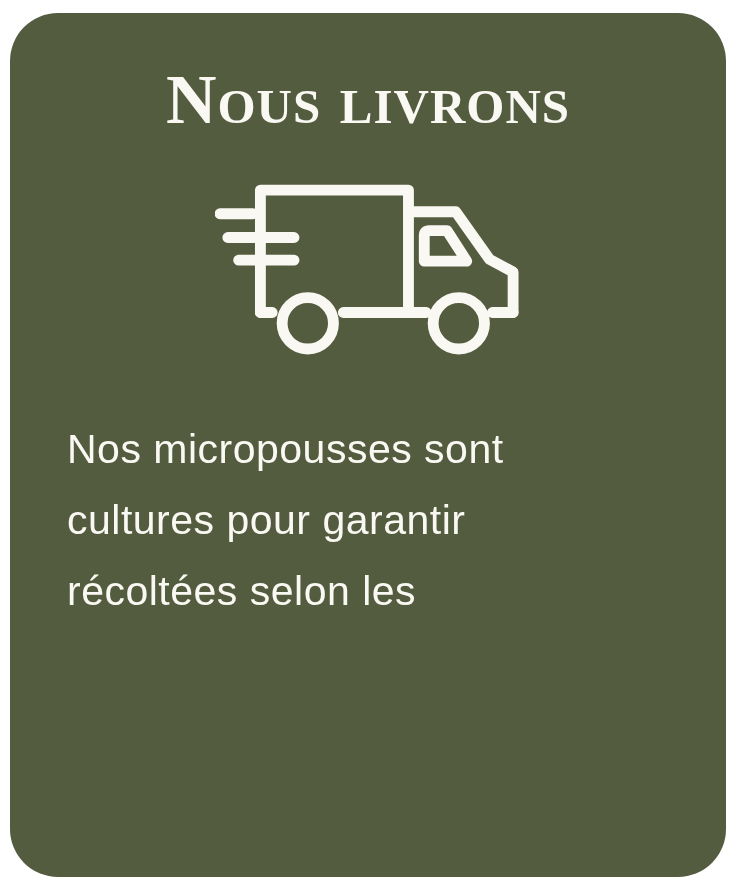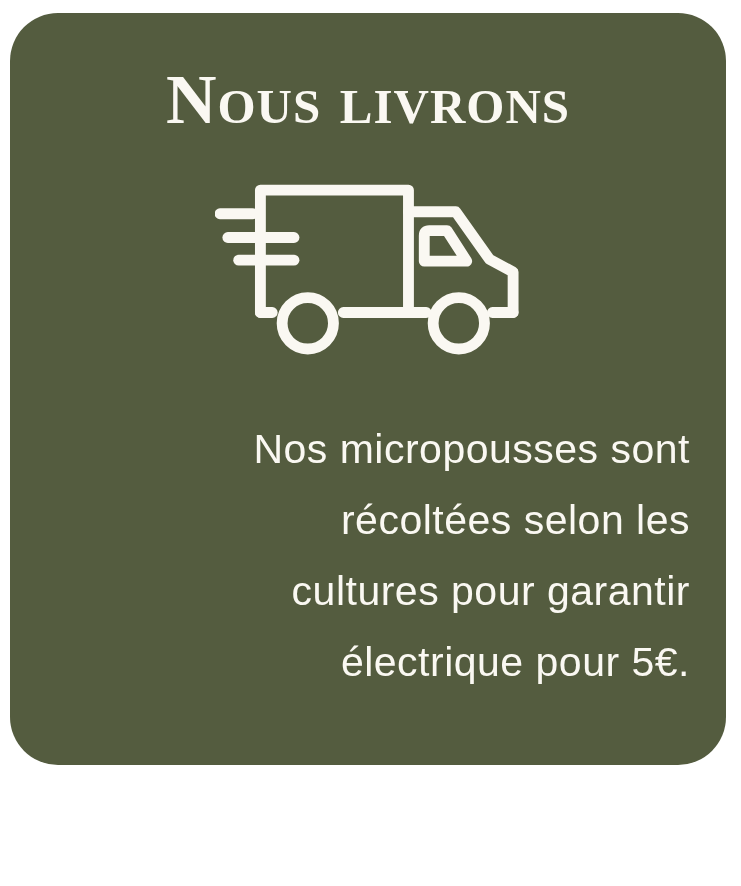--- a/index.html
+++ b/index.html
@@ -8,21 +8,21 @@
     height: 886px;
     background: #ffffff;
     font-family: "Liberation Sans", sans-serif;
     overflow: hidden;
   }
   .card {
     position: absolute;
     left: 10px;
     top: 13px;
     width: 716px;
-    height: 752px;
+    height: 864px;
     background: #545C3F;
     border-radius: 48px;
     padding-top: 48px;
     color: #FAF8F2;
   }
   .card-title {
     font-family: "Liberation Serif", serif;
     font-variant: small-caps;
     font-weight: 700;
     font-size: 70px;
@@ -43,21 +43,20 @@
   }
   .card-description {
     margin-top: 52px;
     padding-left: 57px;
     padding-right: 36px;
     font-size: 41px;
     font-weight: 300;
     line-height: 71px;
     letter-spacing: 0.5px;
     color: #FAF8F2;
-    text-align: right;
   }
 </style>
 </head>
 <body>
 
 <div class="card">
 
   <h1 class="card-title">Nous livrons</h1>
 
   <div class="icon-row">
@@ -75,18 +74,17 @@
 
       <path d="M46 130 L58 130 M130 130 L214 130 M281 130 L302 130"></path>
 
       <circle cx="94" cy="141" r="26"></circle>
       <circle cx="247" cy="141" r="26"></circle>
     </svg>
   </div>
 
   <div class="card-description">
     <div>Nos micropousses sont</div>
+    <div>cultures pour garantir</div>
     <div>récoltées selon les</div>
-    <div>cultures pour garantir</div>
-    <div>électrique pour 5€.</div>
   </div>
 
 </div>
 
 </body></html>

